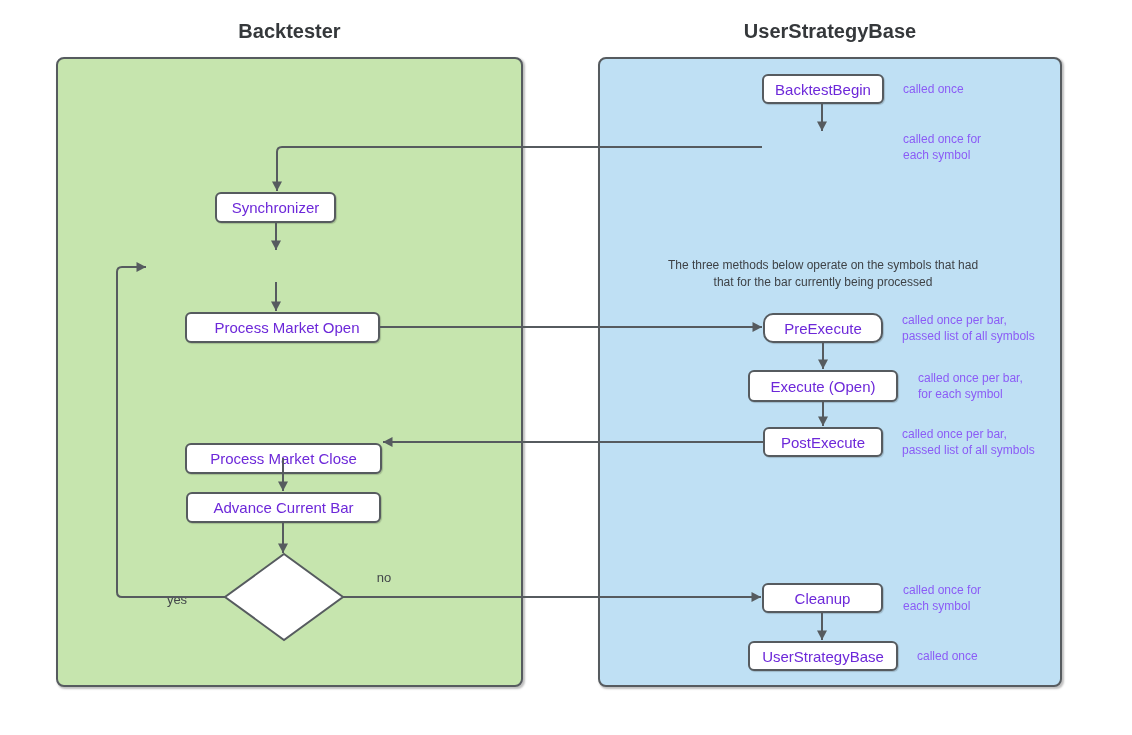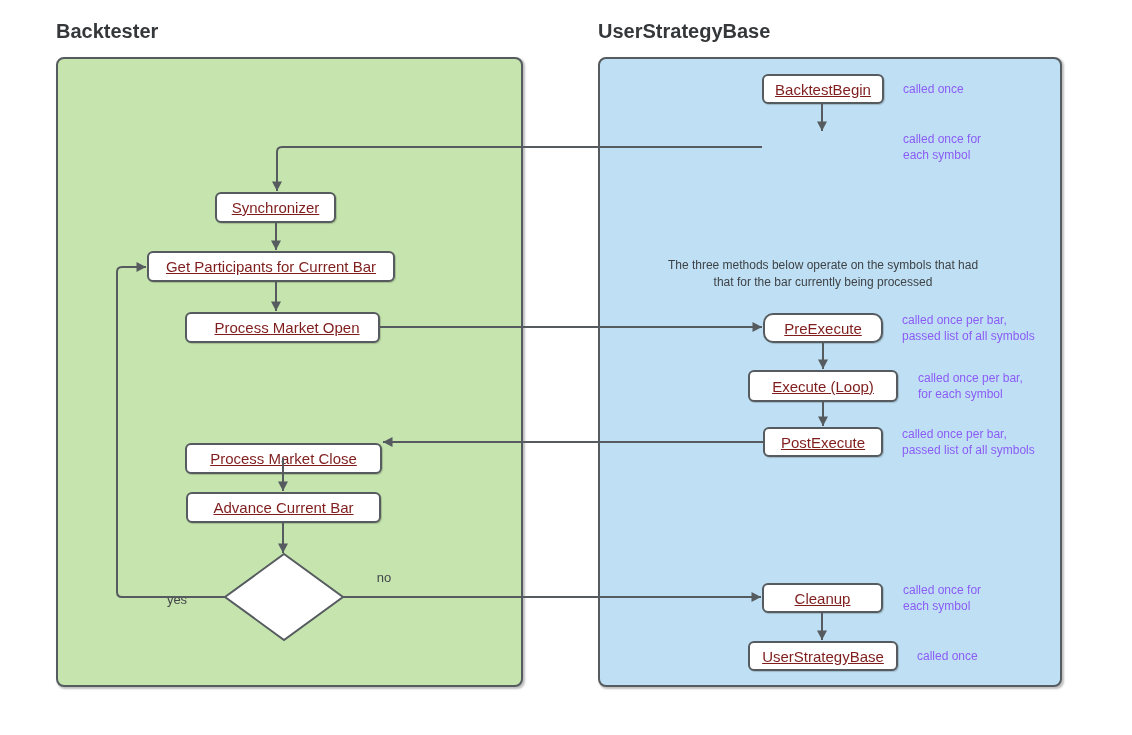--- a/index.html
+++ b/index.html
@@ -10,33 +10,32 @@
   }
   .panel {
     position:absolute; box-sizing:border-box;
     border:2px solid var(--stroke, #565b5f);
     border-radius:8px;
     box-shadow:1.5px 1.5px 2px rgba(0,0,0,0.25);
   }
   #left-panel  { left:56px;  top:57px; width:467px; height:630px; background:var(--left-panel-fill, #c6e5ae); }
   #right-panel { left:598px; top:57px; width:464px; height:630px; background:var(--right-panel-fill, #bfe0f4); }
   .panel-title {
-    position:absolute; top:18px; 
+    position:absolute; top:18px; text-align:center;
     font-size:20px; font-weight:bold; color:#35383b; line-height:26px;
   }
   #left-title  { left:56px;  width:467px; }
   #right-title { left:598px; width:464px; }
   .node {
     position:absolute; box-sizing:border-box;
     display:flex; align-items:center; justify-content:center;
     background:#ffffff; border:2px solid var(--stroke, #565b5f);
-    border-radius:6px; font-size:15px; color:#7f1d1d;
+    border-radius:6px; font-size:15px; color:#6d28d9;
     box-shadow:1px 1px 1px rgba(0,0,0,0.18);
     white-space:nowrap;
-    text-decoration:underline;
   }
   .annotation {
     position:absolute; display:flex; align-items:center;
     font-size:12px; line-height:16px; color:#8b5cf6;
     white-space:pre-line;
   }
   .note {
     position:absolute; text-align:center;
     font-size:12px; line-height:17px; color:#3e4246;
     white-space:pre-line;
@@ -58,28 +57,27 @@
 
 <div id="canvas">
 
   <div class="panel-title" id="left-title">Backtester</div>
   <div class="panel-title" id="right-title">UserStrategyBase</div>
 
   <div class="panel" id="left-panel"></div>
   <div class="panel" id="right-panel"></div>
 
   <div class="node" style="left:215px;top:192px;width:121px;height:31px;">Synchronizer</div>
-  <div class="node" style="left:147px;top:251px;width:248px;height:31px;">Get Participants for Current Bar</div>
   <div class="node" style="left:185px;top:312px;width:195px;height:31px;padding-left:9px;">Process Market Open</div>
   <div class="node" style="left:185px;top:443px;width:197px;height:31px;">Process Market Close</div>
   <div class="node" style="left:186px;top:492px;width:195px;height:31px;">Advance Current Bar</div>
 
   <div class="node" style="left:762px;top:74px;width:122px;height:30px;">BacktestBegin</div>
   <div class="node" style="left:763px;top:313px;width:120px;height:30px;border-radius:10px;">PreExecute</div>
-  <div class="node" style="left:748px;top:370px;width:150px;height:32px;">Execute (Loop)</div>
+  <div class="node" style="left:748px;top:370px;width:150px;height:32px;">Execute (Open)</div>
   <div class="node" style="left:763px;top:427px;width:120px;height:30px;">PostExecute</div>
   <div class="node" style="left:762px;top:583px;width:121px;height:30px;">Cleanup</div>
   <div class="node" style="left:748px;top:641px;width:150px;height:30px;">UserStrategyBase</div>
 
   <div class="annotation" style="left:903px;top:74px;height:30px;">called once</div>
   <div class="annotation" style="left:903px;top:132px;height:30px;">called once for
 each symbol</div>
   <div class="annotation" style="left:902px;top:313px;height:30px;">called once per bar,
 passed list of all symbols</div>
   <div class="annotation" style="left:918px;top:370px;height:32px;">called once per bar,

